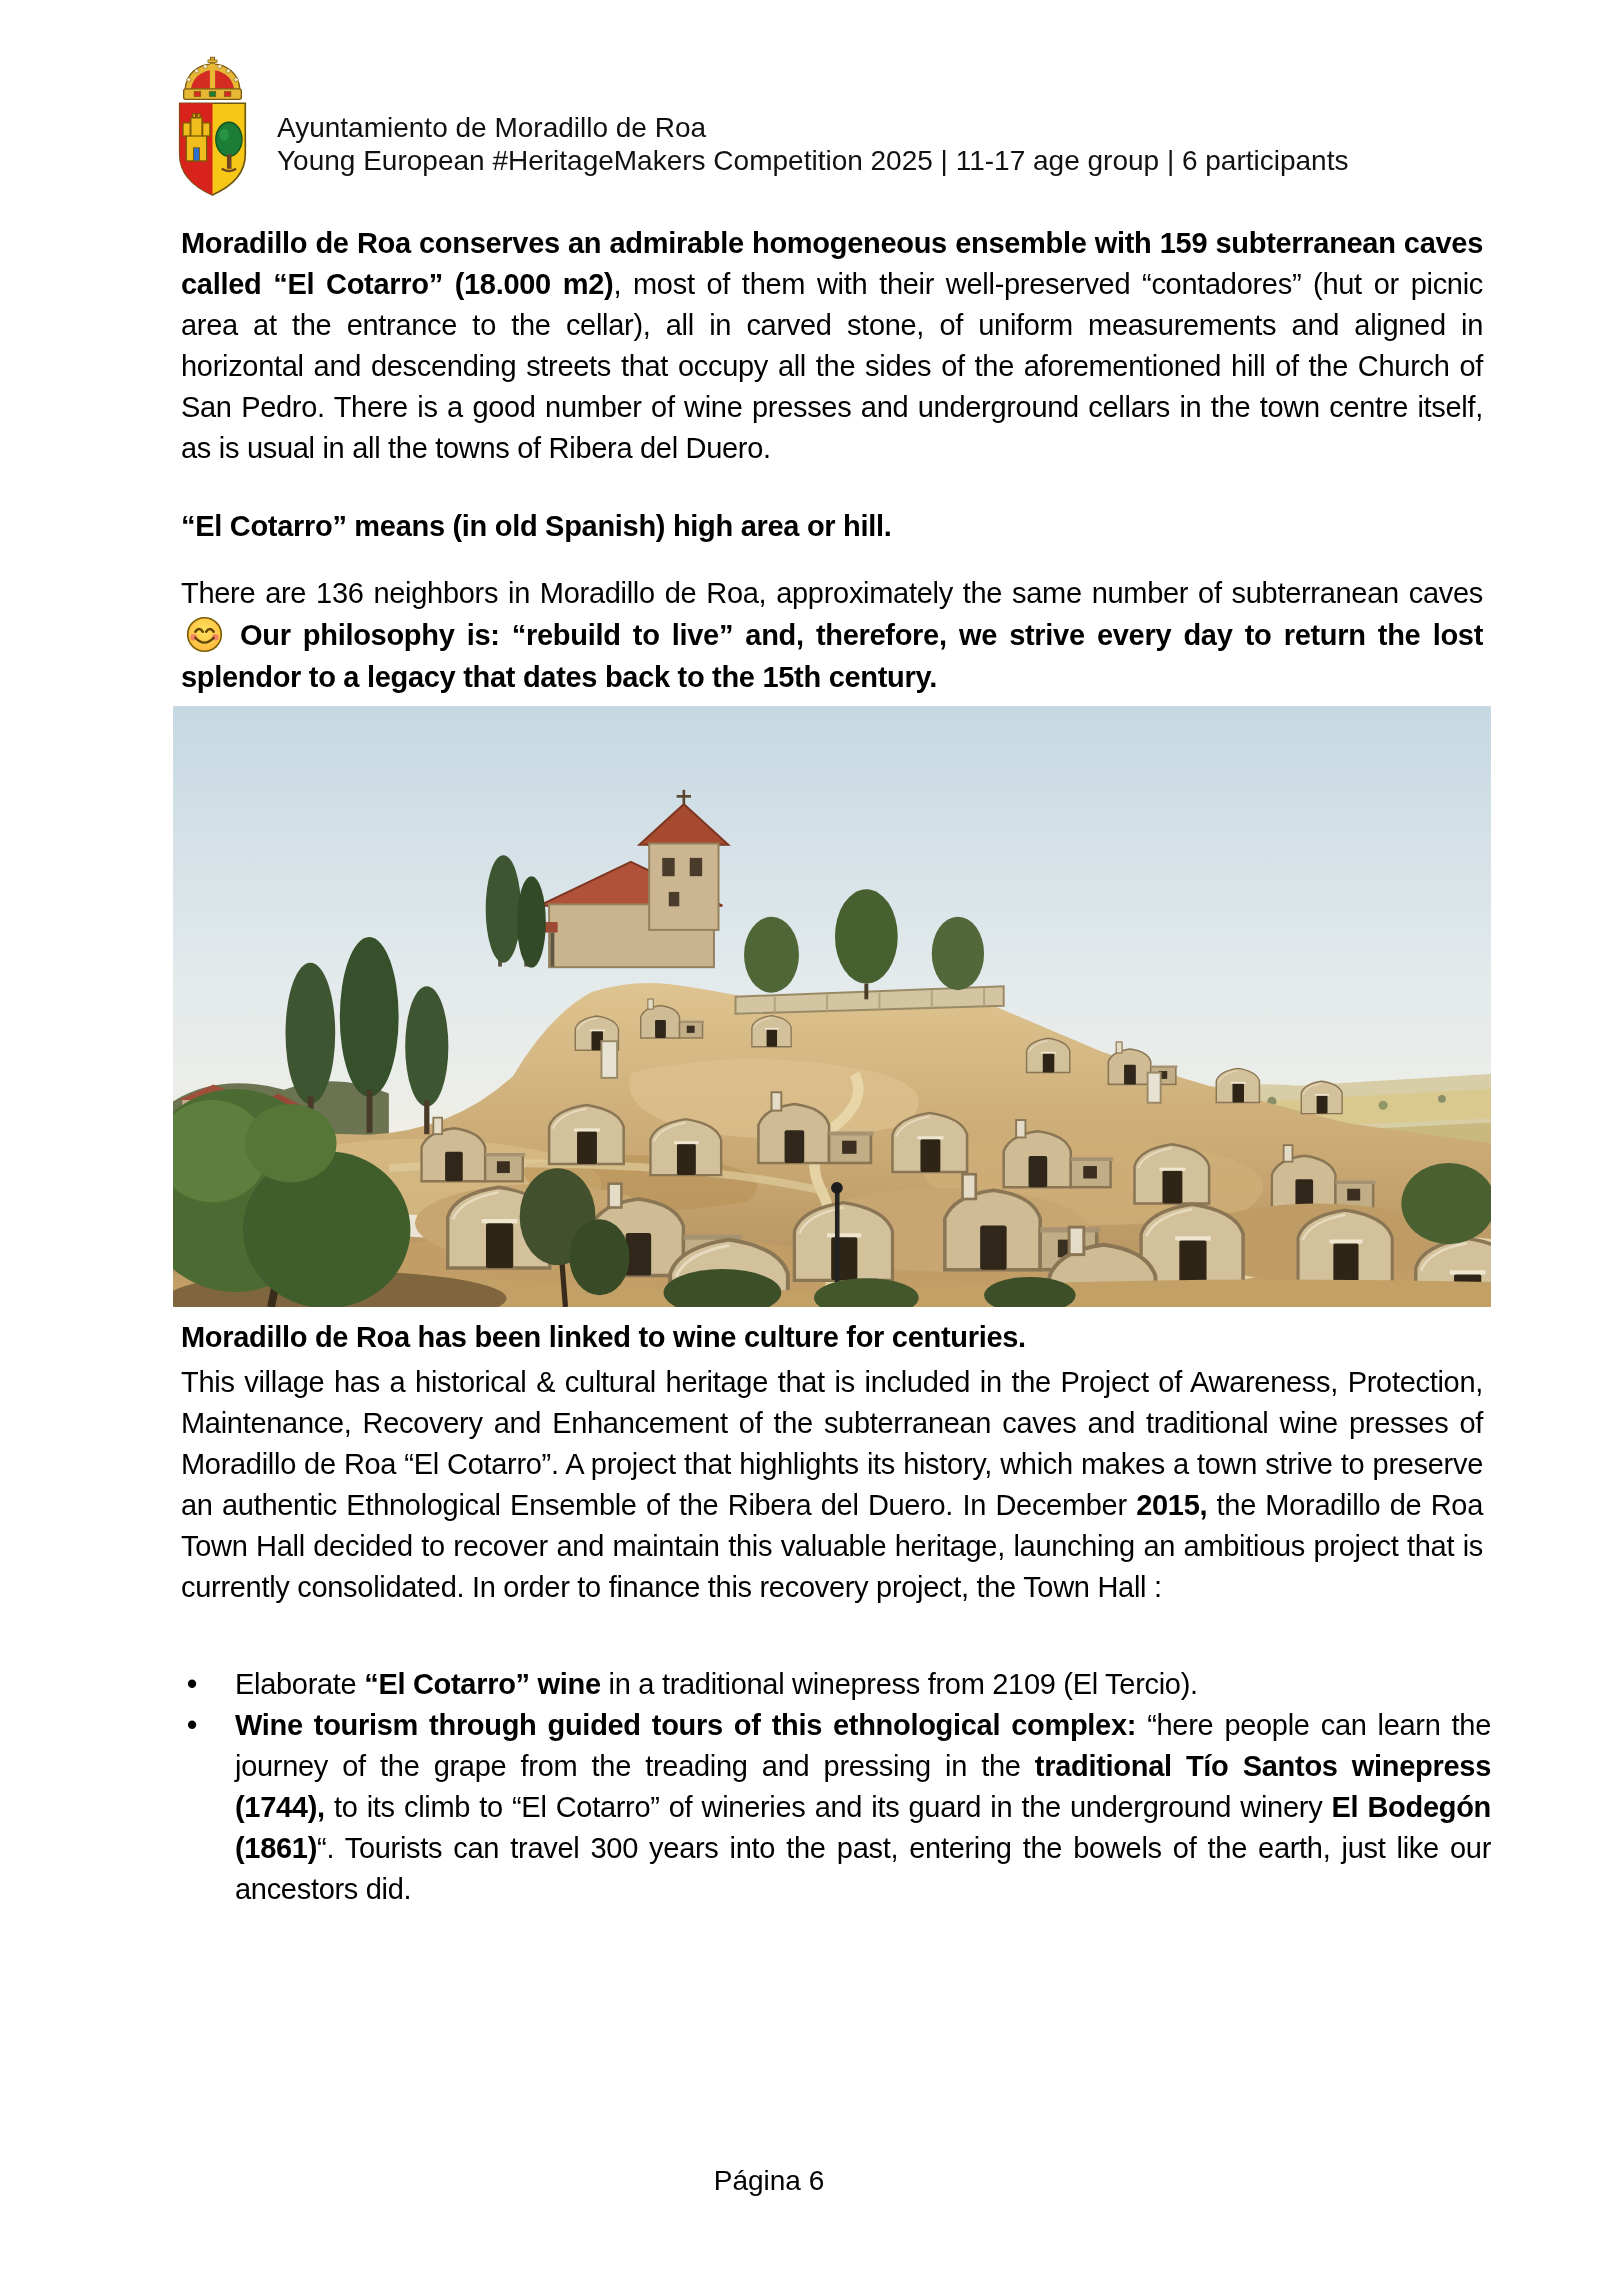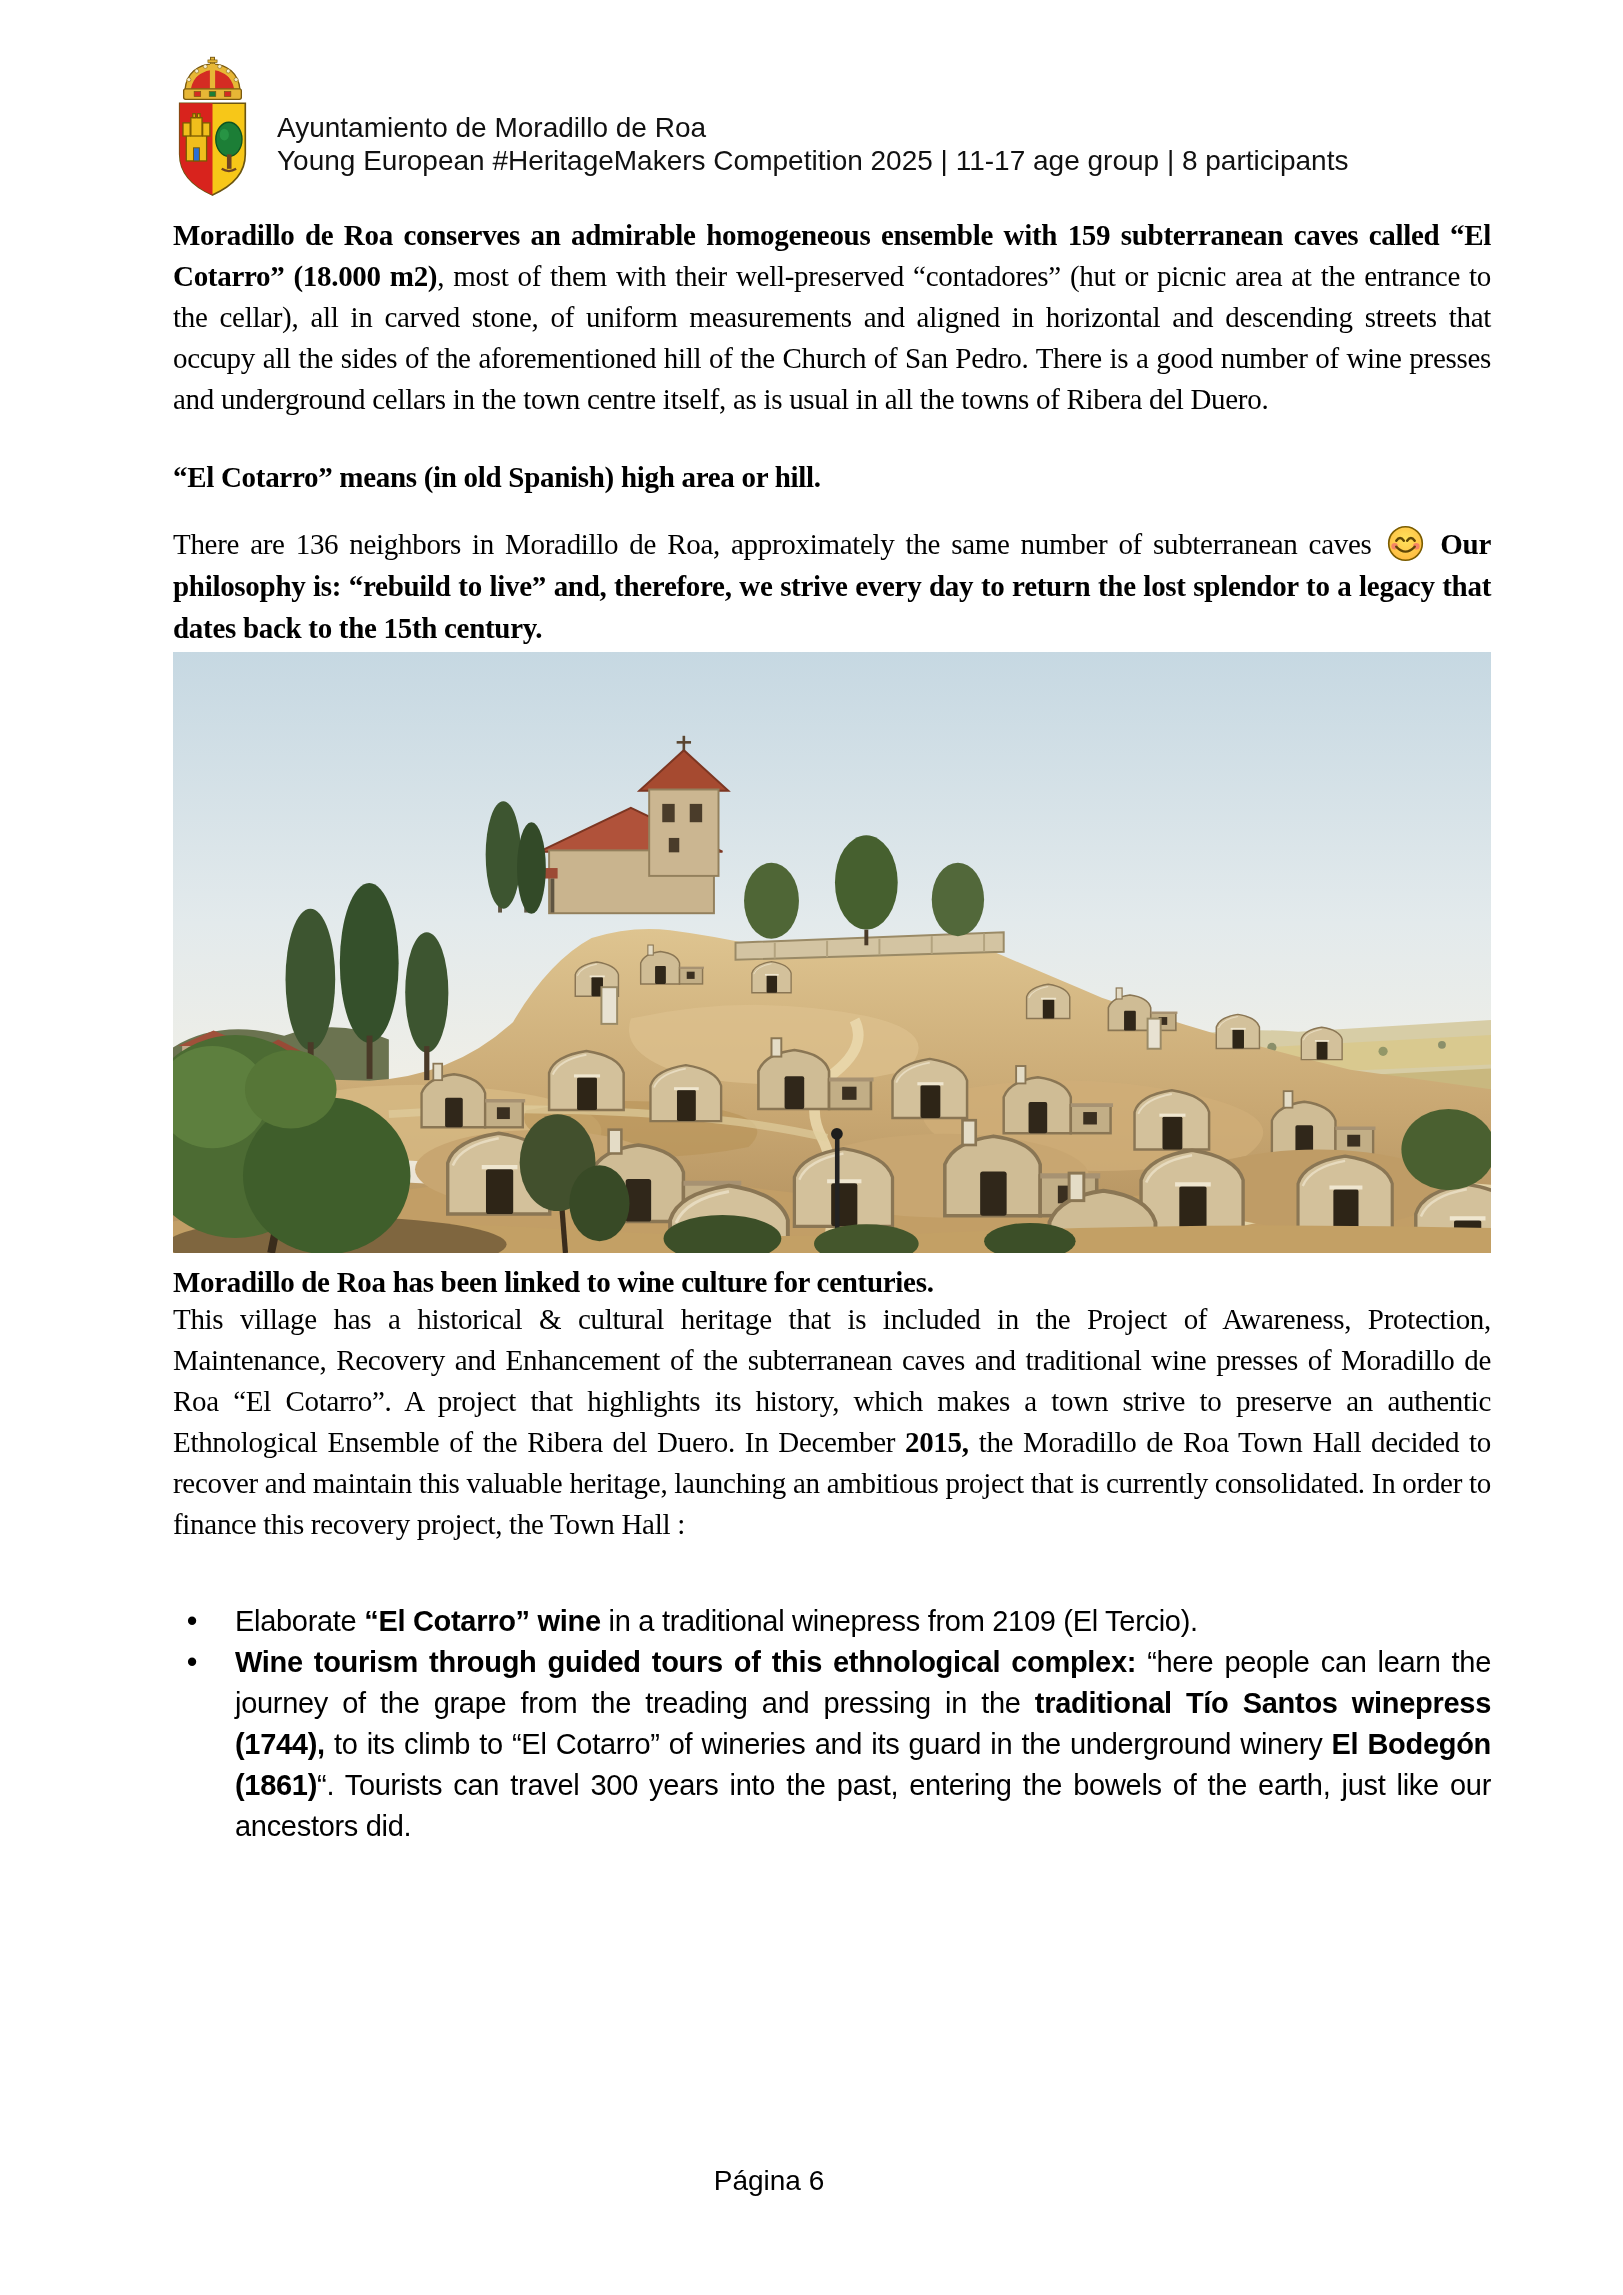--- a/index.html
+++ b/index.html
@@ -7,21 +7,21 @@
         font-family:"Liberation Sans",sans-serif;overflow:hidden;}
 
   
   .header{position:absolute;left:173px;top:56px;display:flex;align-items:flex-start;}
   .coa{width:79px;height:141px;flex:0 0 auto;}
   .header-text{margin-left:25px;padding-top:55px;font-size:28px;line-height:33px;color:#111;}
 
   
   .content{position:absolute;left:173px;top:215px;width:1318px;
            font-size:29px;line-height:41px;letter-spacing:-0.3px;}
-  .content p{margin:0;font-family:Liberation Serif, serif;}
+  .content p{margin:8px;}
   .justify{text-align:justify;}
   .b{font-weight:bold;}
   .heading-b{font-weight:bold;}
   .h-cotarro{margin-top:37px !important;}
   .p-neighbors{margin-top:25px !important;line-height:42px;}
   .h-wine{margin-top:13.7px !important;line-height:33px;}
   .p-village{margin-top:0 !important;}
 
   .photo{margin:2.6px 0 0 0;width:1318px;height:601px;display:block;}
   .photo svg{display:block;width:1318px;height:601px;}
@@ -81,21 +81,21 @@
         <g>
           <ellipse cx="85" cy="127" rx="20" ry="26" fill="#1c7e36" stroke="#0d5222" stroke-width="2"></ellipse>
           <ellipse cx="78" cy="120" rx="7" ry="9" fill="#2a9a48" opacity="0.8"></ellipse>
           <rect x="82" y="150" width="7" height="22" fill="#6d4423"></rect>
           <path d="M74,172 q11,7 22,0" stroke="#6d4423" stroke-width="3.5" fill="none"></path>
         </g>
       </g>
     </svg>
     <div class="header-text">
       <div>Ayuntamiento de Moradillo de Roa</div>
-      <div>Young European #HeritageMakers Competition 2025 | 11-17 age group | 8 participants</div>
+      <div>Young European #HeritageMakers Competition 2025 | 11-17 age group | 6 participants</div>
     </div>
   </header>
 
   <main class="content">
 
     <p class="justify"><span class="b">Moradillo de Roa conserves an admirable homogeneous ensemble with 159 subterranean caves called “El Cotarro” (18.000 m2)</span><span>, most of them with their well-preserved “contadores” (hut or picnic area at the entrance to the cellar), all in carved stone, of uniform measurements and aligned in horizontal and descending streets that occupy all the sides of the aforementioned hill of the Church of San Pedro. There is a good number of wine presses and underground cellars in the town centre itself, as is usual in all the towns of Ribera del Duero.</span></p>
 
     <p class="heading-b h-cotarro">“El Cotarro” means (in old Spanish) high area or hill.</p>
 
     <p class="justify p-neighbors"><span>There are 136 neighbors in Moradillo de Roa, approximately the same number of subterranean caves </span>

